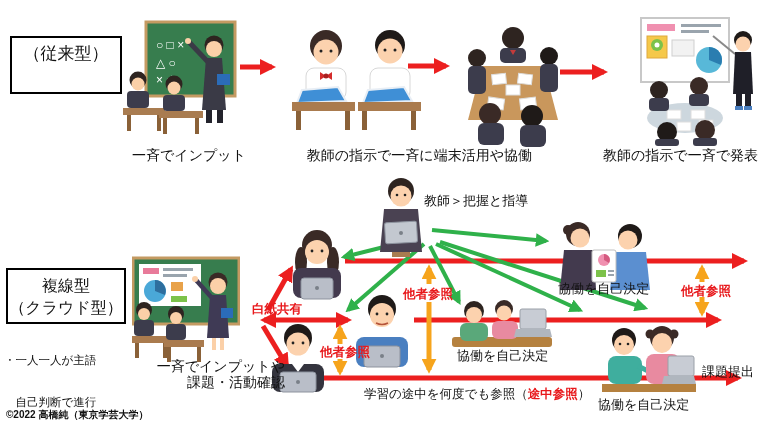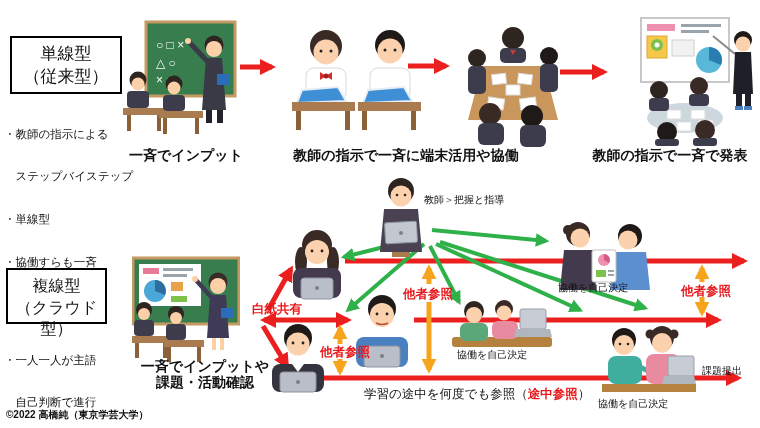--- a/index.html
+++ b/index.html
@@ -3,22 +3,22 @@
 <meta charset="utf-8">
 <style>
   html,body{margin:0;padding:0;background:#fff;}
   #canvas{position:relative;width:760px;height:428px;background:#fff;overflow:hidden;
           font-family:"Liberation Sans","DejaVu Sans",sans-serif;color:#111;}
   .abs{position:absolute;}
   .layer1{z-index:1;} .layer2{z-index:2;} .layer3{z-index:3;}
   .titlebox{border:2px solid #000;text-align:center;font-size:17px;line-height:1.35;
             padding-top:5px;box-sizing:border-box;background:#fff;}
   .bullets{font-size:11.5px;line-height:1.24;white-space:pre;}
-  .caption{font-size:14px;text-align:center;line-height:1.15;font-weight:bold;}
-  .lbl{font-size:10px;line-height:1.1;white-space:nowrap;}
+  .caption{font-size:14px;text-align:right;line-height:1.15;}
+  .lbl{font-size:13px;line-height:1.1;white-space:nowrap;}
   .redlbl{font-size:12.5px;font-weight:bold;color:#e8191c;white-space:nowrap;}
   .note{font-size:12.5px;line-height:1.35;white-space:nowrap;}
   .copyright{font-size:10px;font-weight:bold;}
   svg{display:block;}
 </style>
 </head>
 <body>
 
 <div id="canvas">
 
@@ -283,35 +283,28 @@
       <circle cx="74" cy="8" r="4.5" fill="#3a2a26"></circle>
     <circle cx="62" cy="12" r="12" fill="#3a2a26"></circle>
       <circle cx="62" cy="17" r="10" fill="#fcd2ae"></circle>
     <rect x="46" y="28" width="34" height="30" rx="8" fill="#e88aa0"></rect>
     <rect x="68" y="30" width="26" height="20" rx="2" fill="#c8ccd4" stroke="#9aa0a8"></rect>
     <polygon points="64,50 94,50 96,58 62,58" fill="#b0b6be"></polygon>
     <rect x="2" y="58" width="94" height="8" fill="#b5813f"></rect>
   </svg>
 
   <div class="abs layer3 titlebox" style="left:10px;top:36px;width:112px;height:58px;">
-    <div>単線型</div>
     <div>（従来型）</div>
-  </div>
-  <div class="abs layer3 bullets" style="left:4px;top:98px;">
-    <div>・教師の指示による</div>
-    <div>　ステップバイステップ</div>
-    <div>・単線型</div>
-    <div>・協働すらも一斉</div>
   </div>
 
   <div class="abs layer3 caption" style="left:126px;top:147px;width:120px;">一斉でインプット</div>
   <div class="abs layer3 caption" style="left:280px;top:147px;width:252px;">教師の指示で一斉に端末活用や協働</div>
   <div class="abs layer3 caption" style="left:582px;top:147px;width:176px;">教師の指示で一斉で発表</div>
 
-  <div class="abs layer3 titlebox" style="left:6px;top:268px;width:101px;height:56px;font-size:16px;">
+  <div class="abs layer3 titlebox" style="left:6px;top:268px;width:120px;height:56px;font-size:16px;">
     <div>複線型</div>
     <div>（クラウド型）</div>
   </div>
   <div class="abs layer3 bullets" style="left:4px;top:324px;">
     <div>・一人一人が主語</div>
     <div>　自己判断で進行</div>
     
     
     
     

